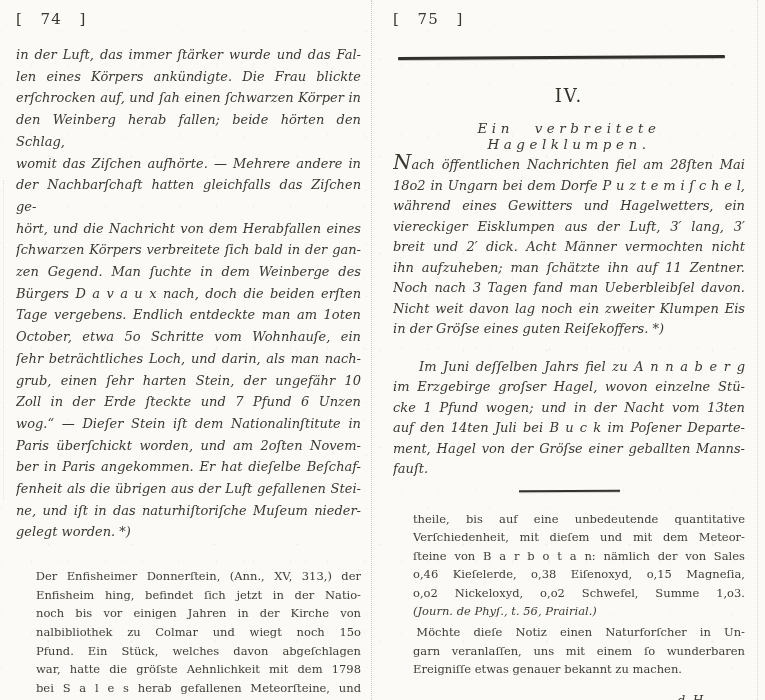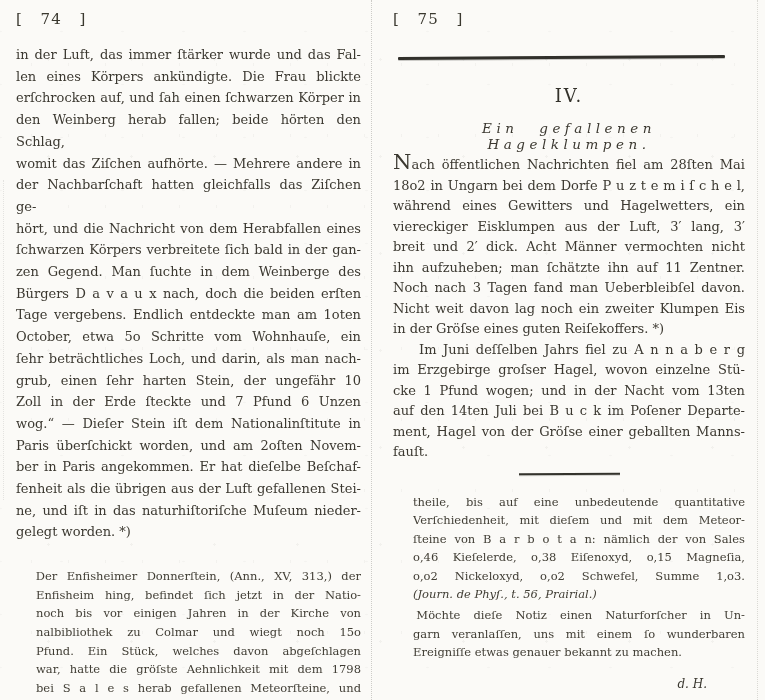--- a/index.html
+++ b/index.html
@@ -23,21 +23,21 @@
   .page{position:absolute;top:10px;}
   .page-left{left:16px;width:345px;}
   .page-right{left:393px;width:352px;}
   .page-num{
     font-size:15px;
     word-spacing:12px;
     letter-spacing:1px;
     color:#3a382f;
     height:22px;
   }
-  .body-block{margin-top:12px;font-size:13px;line-height:21.7px;color:#3b3830;}
+  .body-block{margin-top:12px;font-size:13px;line-height:21.7px;color:#3b3830;font-style:italic;}
   .page-right .body-block{line-height:20.5px;margin-top:0;}
   .line{overflow:hidden;}
   .jl{text-align:justify;text-align-last:justify;}
   .footnote{
     font-size:11.5px;line-height:18.6px;color:#403d34;
   }
   .page-left .footnote{margin-top:24px;}
   .hang{padding-left:20px;}
   .hang .line:first-child{text-indent:-20px;}
   .indent-first .line:first-child{text-indent:26px;}
@@ -137,33 +137,33 @@
         <div class="line jl">war, hatte die gröſste Aehnlichkeit mit dem 1798</div>
         <div class="line jl">bei S a l e s herab gefallenen Meteorſteine, und</div>
         <div class="line jl">nach V a u q u e l i n ' s  Analyſe einerlei Beſtand-</div>
       </div>
   </div>
 
   <div class="page page-right">
     <div class="page-num">[ 75 ]</div>
     <div class="rule-full"></div>
     <h2 class="sec-num">IV.</h2>
-    <h3 class="sec-title">Ein gefallenen Hagelklumpen.</h3>
+    <h3 class="sec-title">Ein verbreitete Hagelklumpen.</h3>
     <div class="body-block initcap">
         <div class="line jl">Nach öffentlichen Nachrichten fiel am 28ſten Mai</div>
         <div class="line jl">18o2 in Ungarn bei dem Dorfe P u z t e m i ſ c h e l,</div>
         <div class="line jl">während eines Gewitters und Hagelwetters, ein</div>
         <div class="line jl">viereckiger Eisklumpen aus der Luft, 3′ lang, 3′</div>
         <div class="line jl">breit und 2′ dick.  Acht Männer vermochten nicht</div>
         <div class="line jl">ihn aufzuheben; man ſchätzte ihn auf 11 Zentner.</div>
         <div class="line jl">Noch nach 3 Tagen fand man Ueberbleibſel davon.</div>
         <div class="line jl">Nicht weit davon lag noch ein zweiter Klumpen Eis</div>
         <div class="line">in der Gröſse eines guten Reiſekoffers. *)</div>
       </div>
-    <div class="body-block indent-first" style="margin-top:0;">
+    <div class="body-block indent-first" style="margin-top:17px;">
         <div class="line jl">Im Juni deſſelben Jahrs fiel zu A n n a b e r g</div>
         <div class="line jl">im Erzgebirge groſser Hagel, wovon einzelne Stü-</div>
         <div class="line jl">cke 1 Pfund wogen; und in der Nacht vom 13ten</div>
         <div class="line jl">auf den 14ten Juli bei B u c k im Poſener Departe-</div>
         <div class="line jl">ment, Hagel von der Gröſse einer geballten Manns-</div>
         <div class="line">fauſt.</div>
       </div>
     <div class="rule-short"></div>
     <div class="footnote fn-cont">
         <div class="line jl">theile, bis auf eine unbedeutende quantitative</div>

